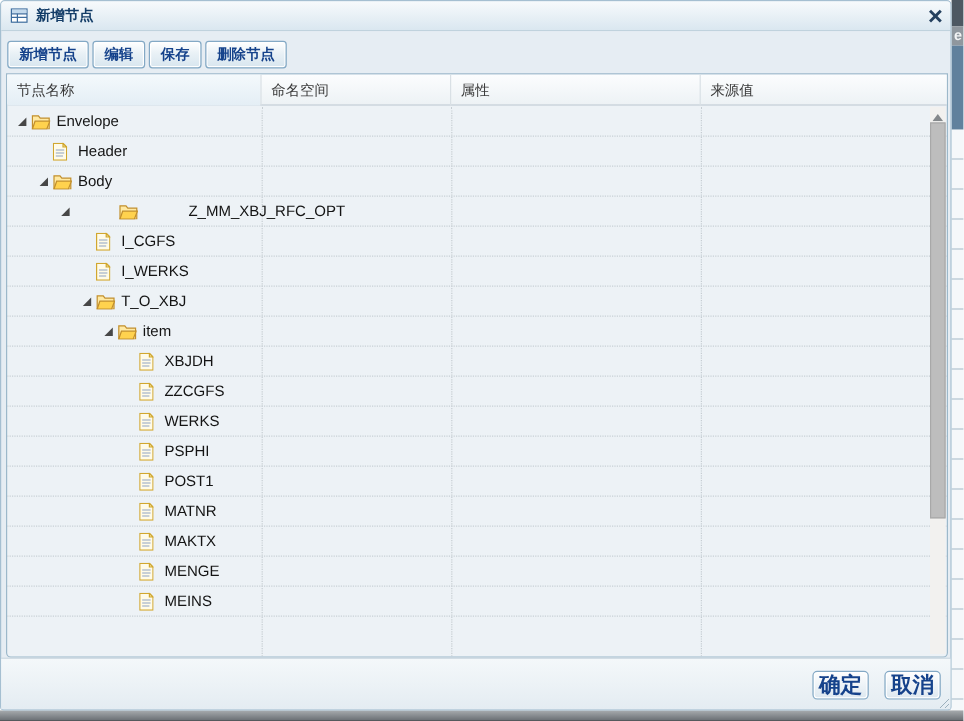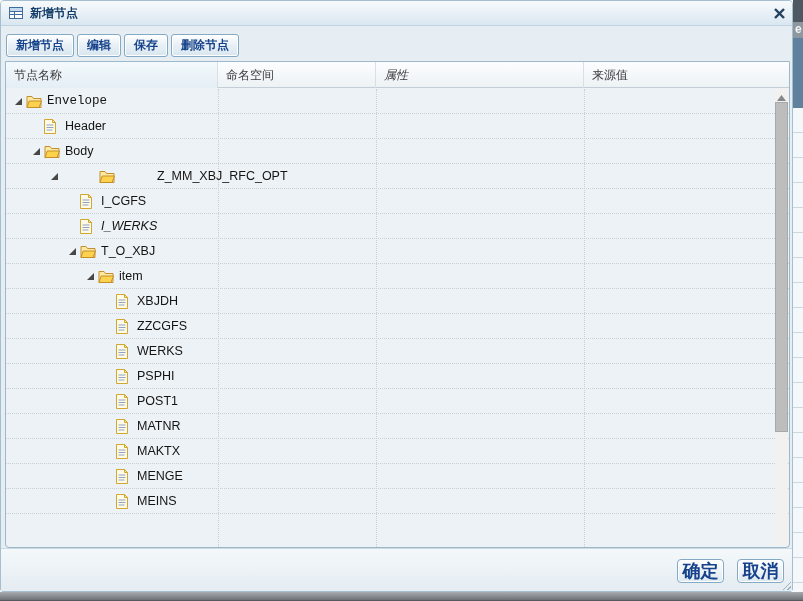--- a/index.html
+++ b/index.html
@@ -55,21 +55,21 @@
     position: absolute; left: 4px; top: 60px; width: 785px; height: 487px;
     border: 1px solid #9cb8ca; border-radius: 0 0 4px 4px;
     background: #edf2f6; overflow: hidden;
   }
   .grid-header { position: absolute; left: 0; top: 0; right: 0; height: 26px;
     background: linear-gradient(#fcfdfe, #edf2f5); border-bottom: 1px solid #c3ced6; }
   .hcell { position: absolute; top: 0; height: 26px; line-height: 26px; padding-left: 8px;
     font-size: 12px; color: #3a3a3a; border-right: 1px solid #d9e0e5; cursor: pointer; }
   .hcell.c0 { left: 0;   width: 212px; background: linear-gradient(#f4f9fc, #e4eef5); }
   .hcell.c1 { left: 212px; width: 158px; }
-  .hcell.c2 { left: 370px; width: 208px; font-style: italic; }
+  .hcell.c2 { left: 370px; width: 208px; }
   .hcell.c3 { left: 578px; width: 205px; border-right: none; }
 
   .grid-body { position: absolute; left: 0; top: 27px; right: 0; bottom: 0; }
   .colsep { position: absolute; top: 0; bottom: 0; width: 0; border-left: 1px dotted #c6cdd3; }
   .colsep.s0 { left: 212px; } .colsep.s1 { left: 370px; } .colsep.s2 { left: 578px; }
 
   .trow { position: relative; height: 25px; display: flex; align-items: center;
     border-bottom: 1px dotted #c8cfd5; cursor: pointer; }
   .expander { width: 16px; height: 16px; flex: 0 0 16px; display: inline-flex;
     align-items: center; justify-content: center; cursor: pointer; }
@@ -145,21 +145,21 @@
       <div class="hcell c0">节点名称</div>
       <div class="hcell c1">命名空间</div>
       <div class="hcell c2">属性</div>
       <div class="hcell c3">来源值</div>
     </div>
     <div class="grid-body">
       <div class="colsep s0"></div>
       <div class="colsep s1"></div>
       <div class="colsep s2"></div>
       <div id="tree-rows">
-          <div class="trow" style="padding-left: 4px; font-family: Liberation Mono, monospace;">
+          <div class="trow" style="padding-left: 4px;">
             <span class="expander">
               <svg width="9" height="9" viewBox="0 0 9 9">
                 <polygon points="8,1 8,8 1,8" fill="#474747"></polygon>
               </svg>
             </span>
             <span class="nicon">
               <svg width="16" height="13" viewBox="0 0 16 13">
                 <path d="M1 1.5 h5 l1.5 2 H15 v9 H1 z" fill="#ffe9a2" stroke="#c28f2c"></path>
                 <path d="M1 12.5 L3.2 6 H15.5 L13 12.5 z" fill="#ffd24e" stroke="#c28f2c"></path>
               </svg>
@@ -209,21 +209,21 @@
             <span class="expander"></span>
             <span class="nicon">
               <svg width="12" height="15" viewBox="0 0 12 15">
                 <path d="M0.5 0.5 h8 l3 3 v11 h-11 z" fill="#fffbe8" stroke="#d1a72f"></path>
                 <path d="M8.5 0.5 v3 h3 z" fill="#f5e6a0" stroke="#d1a72f"></path>
                 <path d="M2.5 6 h7 M2.5 8.5 h7 M2.5 11 h6" stroke="#8fa3c4" fill="none"></path>
               </svg>
             </span>
             <span class="nlabel">I_CGFS</span>
           </div>
-          <div class="trow" style="padding-left: 58px; font-style: italic;">
+          <div class="trow" style="padding-left: 58px;">
             <span class="expander"></span>
             <span class="nicon">
               <svg width="12" height="15" viewBox="0 0 12 15">
                 <path d="M0.5 0.5 h8 l3 3 v11 h-11 z" fill="#fffbe8" stroke="#d1a72f"></path>
                 <path d="M8.5 0.5 v3 h3 z" fill="#f5e6a0" stroke="#d1a72f"></path>
                 <path d="M2.5 6 h7 M2.5 8.5 h7 M2.5 11 h6" stroke="#8fa3c4" fill="none"></path>
               </svg>
             </span>
             <span class="nlabel">I_WERKS</span>
           </div>

